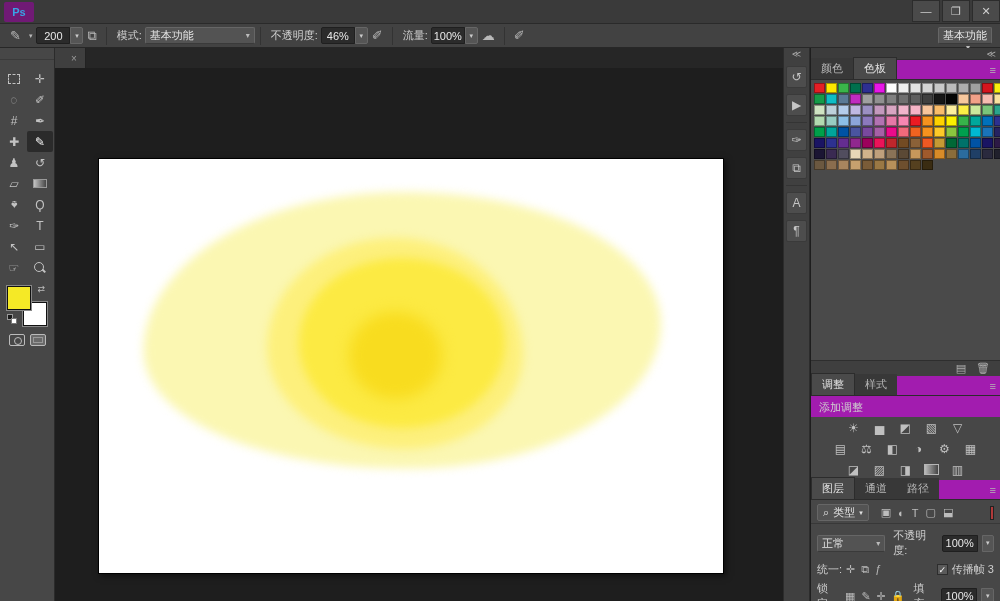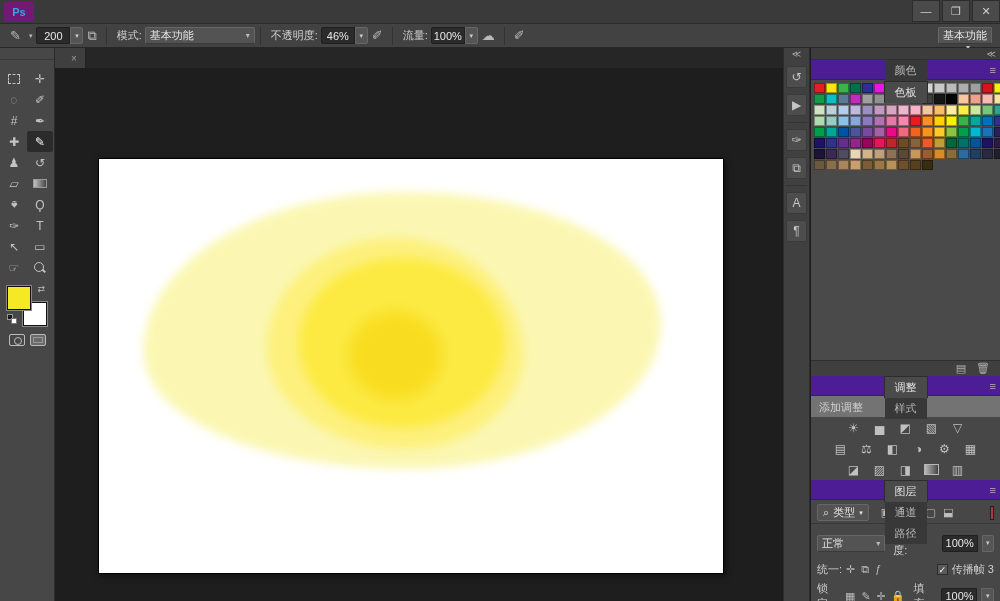--- a/index.html
+++ b/index.html
@@ -90,35 +90,35 @@
   .strip-collapse { height:12px; color:#aaa; font-size:9px; text-align:center; line-height:12px; }
   .strip-icon { width:21px; height:22px; margin:6px auto; background:#4d4d4d; border:1px solid #3a3a3a;
                 border-radius:2px; display:flex; align-items:center; justify-content:center;
                 color:#c5c5c5; font-size:12px; }
   .strip-div { height:1px; background:#343434; margin:4px 2px; }
 
   
   .panels { position:absolute; left:811px; top:48px; width:189px; height:553px; background:#474747; }
   .panel-minihead { height:12px; background:#3c3c3c; color:#aaa; font-size:9px; text-align:right;
                     padding-right:4px; line-height:12px; border-bottom:1px solid #2f2f2f; }
-  .tabsrow { display:flex; align-items:center; height:20px; background:#4c1d95; position:relative;
-             border-bottom:1px solid #2c2c2c;flex-direction:column; }
+  .tabsrow { display:flex; align-items:flex-end; height:20px; background:#a21caf; position:relative;
+             border-bottom:1px solid #2c2c2c; }
   .ptab { padding:3px 10px; font-size:11px; color:#b5b5b5; background:#383838; }
   .ptab.active { background:#4a4a4a; color:#e2e2e2; border:1px solid #2c2c2c; border-bottom:none; }
   .panel-menu { position:absolute; right:4px; top:4px; color:#b5b5b5; font-size:11px; }
 
   .swatch-grid { padding:3px 2px 2px 3px; display:grid; grid-template-columns:repeat(16,11px); grid-auto-rows:10px; gap:1px;
                  background:#4a4a4a; }
   .swatch { width:11px; height:10px; border:1px solid rgba(0,0,0,.35); }
   .swatch-empty { height:188px; background:#4a4a4a; }
   .panel-footer { height:16px; background:#3f3f3f; border-top:1px solid #2e2e2e; display:flex;
                   justify-content:flex-end; align-items:center; gap:10px; padding-right:10px; }
   .foot-icon { color:#b0b0b0; font-size:11px; }
 
-  .adj-label { padding:4px 8px 2px; color:#cfcfcf; font-size:11px; background:#737373; }
+  .adj-label { padding:4px 8px 2px; color:#cfcfcf; font-size:11px; background:#a21caf; }
   .adj-row { display:flex; justify-content:center; gap:9px; padding:3px 0; }
   .adj-icon { width:17px; height:15px; display:flex; align-items:center; justify-content:center;
               color:#c0c0c0; font-size:12px; }
   .adj-grad { width:15px; height:11px; border:1px solid #b5b5b5; background:linear-gradient(90deg,#bbb,#444); }
 
   .layers { background:#474747; }
   .lrow { display:flex; align-items:center; padding:2px 6px; gap:4px; font-size:11px; color:#cfcfcf; }
   .filter-row { border-bottom:1px solid #383838; padding-top:4px; }
   .kind-dd { display:flex; align-items:center; gap:4px; background:#535353; border:1px solid #666;
              border-radius:2px; height:17px; padding:0 5px; color:#e0e0e0; }

